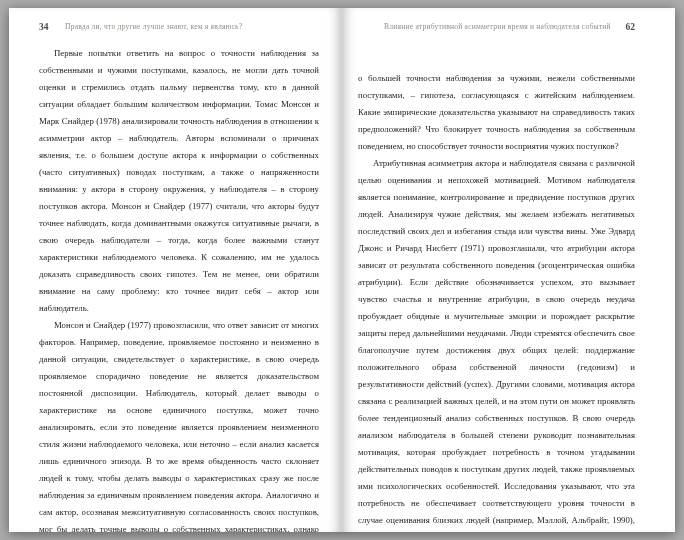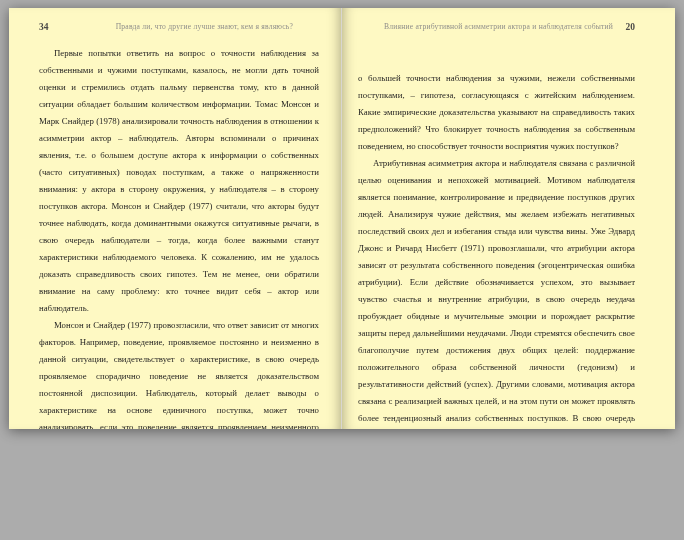--- a/index.html
+++ b/index.html
@@ -13,43 +13,43 @@
   }
   .spread {
     position: absolute;
     left: 9px;
     top: 8px;
     display: flex;
     box-shadow: 0 2px 12px rgba(0,0,0,0.45);
   }
   .page {
     width: 333px;
-    height: 421px;
-    background: #fef9c3;
+    height: 524px;
+    background: #ffffff;
     box-sizing: border-box;
     position: relative;
     overflow: hidden;
   }
   .page.left {
     padding: 12px 22px 0 30px;
     box-shadow: inset -10px 0 14px -10px rgba(0,0,0,0.38);
     border-right: 1px solid #d8d6d0;
   }
   .page.right {
     padding: 12px 40px 0 16px;
     box-shadow: inset 10px 0 14px -10px rgba(0,0,0,0.38);
   }
   .page-header {
     position: relative;
     height: 14px;
     margin-bottom: 11px;
   }
   .running-title {
     display: block;
-    text-align: right;
+    text-align: left;
     font-size: 7.6px;
     line-height: 14px;
     color: #8f8e8a;
     letter-spacing: 0.2px;
     padding: 0 26px;
     white-space: nowrap;
     overflow: hidden;
   }
   .page-num {
     position: absolute;
@@ -91,22 +91,22 @@
     </div>
     <div class="page-body">
       <p>Первые попытки ответить на вопрос о точности наблюдения за собственными и чужими поступками, казалось, не могли дать точной оценки и стремились отдать пальму первенства тому, кто в данной ситуации обладает большим количеством информации. Томас Монсон и Марк Снайдер (1978) анализировали точность наблюдения в отношении к асимметрии актор – наблюдатель. Авторы вспоминали о причинах явления, т.е. о большем доступе актора к информации о собственных (часто ситуативных) поводах поступкам, а также о напряженности внимания: у актора в сторону окружения, у наблюдателя – в сторону поступков актора. Монсон и Снайдер (1977) считали, что акторы будут точнее наблюдать, когда доминантными окажутся ситуативные рычаги, в свою очередь наблюдатели – тогда, когда более важными станут характеристики наблюдаемого человека. К сожалению, им не удалось доказать справедливость своих гипотез. Тем не менее, они обратили внимание на саму проблему: кто точнее видит себя – актор или наблюдатель.</p>
       <p>Монсон и Снайдер (1977) провозгласили, что ответ зависит от многих факторов. Например, поведение, проявляемое постоянно и неизменно в данной ситуации, свидетельствует о характеристике, в свою очередь проявляемое спорадично поведение не является доказательством постоянной диспозиции. Наблюдатель, который делает выводы о характеристике на основе единичного поступка, может точно анализировать, если это поведение является проявлением неизменного стиля жизни наблюдаемого человека, или неточно – если анализ касается лишь единичного эпизода. В то же время обыденность часто склоняет людей к тому, чтобы делать выводы о характеристиках сразу же после наблюдения за единичным проявлением поведения актора. Аналогично и сам актор, осознавая межситуативную согласованность своих поступков, мог бы делать точные выводы о собственных характеристиках, однако другие мотивы (например, повышение собственной самооценки) блокируют точность его рассуждений.</p>
       <p>Выводы, которые берут начало из более поздних исследований перспективы актора – наблюдателя, склоняют к отличной от Монсона и Снайдера (1977) теории</p>
     </div>
   </div>
 
   <div class="page right">
     <div class="page-header">
-      <span class="running-title">Влияние атрибутивной асимметрии актора и наблюдателя событий</span>
-      <span class="page-num">20</span>
+      <span class="running-title">Влияние атрибутивной асимметрии время и наблюдателя событий</span>
+      <span class="page-num">62</span>
     </div>
     <div class="page-body">
       <p class="no-indent">о большей точности наблюдения за чужими, нежели собственными поступками, – гипотеза, согласующаяся с житейским наблюдением. Какие эмпирические доказательства указывают на справедливость таких предположений? Что блокирует точность наблюдения за собственным поведением, но способствует точности восприятия чужих поступков?</p>
       <p>Атрибутивная асимметрия актора и наблюдателя связана с различной целью оценивания и непохожей мотивацией. Мотивом наблюдателя является понимание, контролирование и предвидение поступков других людей. Анализируя чужие действия, мы желаем избежать негативных последствий своих дел и избегания стыда или чувства вины. Уже Эдвард Джонс и Ричард Нисбетт (1971) провозглашали, что атрибуции актора зависят от результата собственного поведения (эгоцентрическая ошибка атрибуции). Если действие обозначивается успехом, это вызывает чувство счастья и внутренние атрибуции, в свою очередь неудача пробуждает обидные и мучительные эмоции и порождает раскрытие защиты перед дальнейшими неудачами. Люди стремятся обеспечить свое благополучие путем достижения двух общих целей: поддержание положительного образа собственной личности (гедонизм) и результативности действий (успех). Другими словами, мотивация актора связана с реализацией важных целей, и на этом пути он может проявлять более тенденциозный анализ собственных поступков. В свою очередь анализом наблюдателя в большей степени руководит познавательная мотивация, которая пробуждает потребность в точном угадывании действительных поводов к поступкам других людей, также проявляемых ими психологических особенностей. Исследования указывают, что эта потребность не обеспечивает соответствующего уровня точности в случае оценивания близких людей (например, Мэллой, Альбрайт, 1990), потому как оцениванию этих людей сопутствует более сильный, чем обычно, аффект и мотивация к защите (или пристрастность), и это искажает процесс познания. Например, Гюн Семин и Клаус Фидлер (1991) убеждены в существовании общей тенденции к разговорам о себе и любимых людях в конкретных категориях, а о менее известных или нелюбимых – в более общих категориях. Процессы</p>
     </div>
   </div>
 
 </div>
 
 </body></html>

